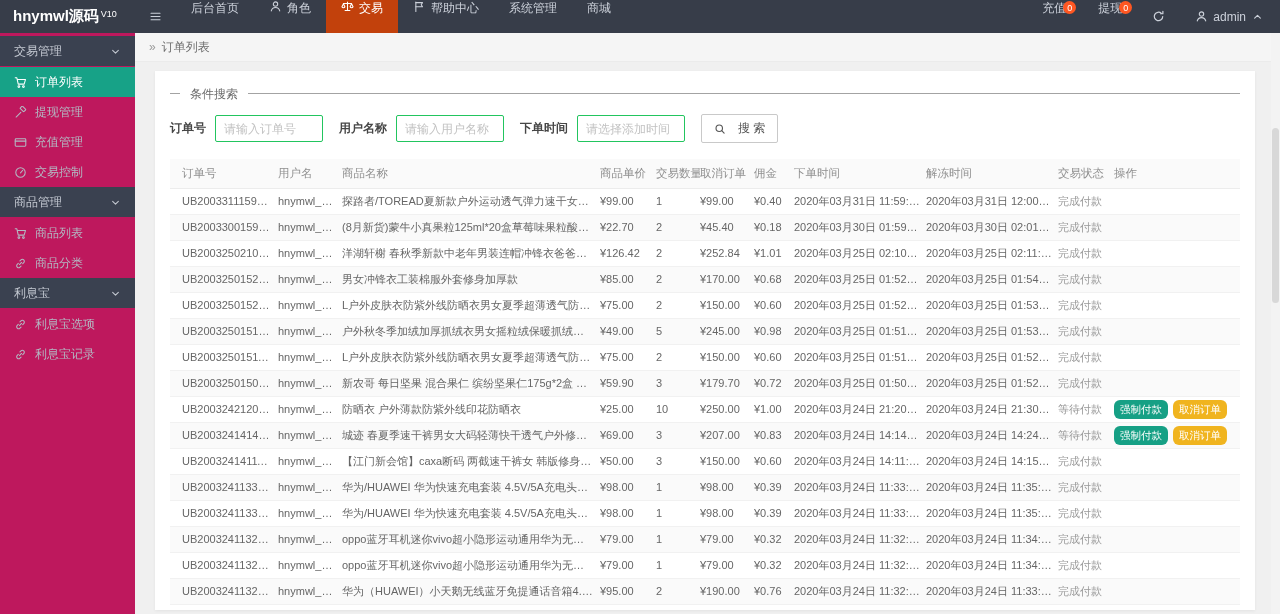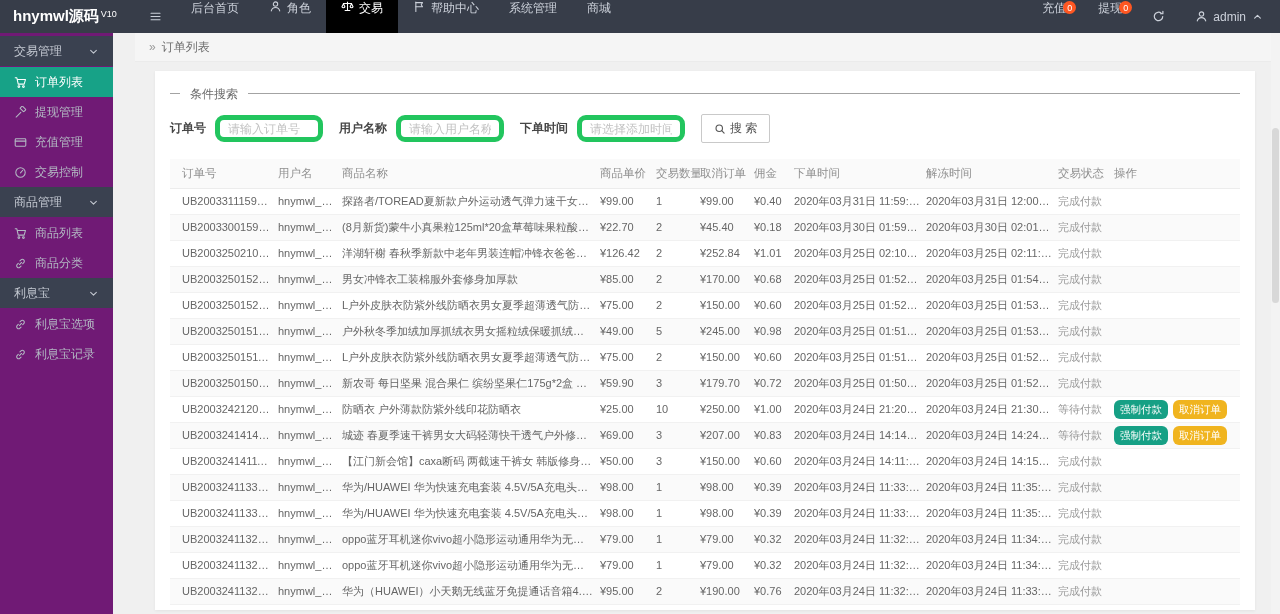--- a/index.html
+++ b/index.html
@@ -6,50 +6,50 @@
   html,body{width:1280px;height:614px;overflow:hidden}
   body{font-family:"Liberation Sans","DejaVu Sans",sans-serif;background:#f0f0f0;position:relative;font-size:12px}
 
   
   .topbar{position:absolute;top:0;left:0;right:0;height:33px;background:#373d49;display:flex;align-items:stretch;color:#ccd1da;z-index:20}
   .logo{width:135px;display:flex;align-items:center;padding-left:13px;color:#fff;font-size:15px;font-weight:bold;flex:none}
   .logo sup{font-size:9px;margin-left:2px;font-weight:normal;transform:translateY(-3px)}
   .nav-toggle{display:flex;align-items:center;padding:0 14px;cursor:pointer}
   .nav-menu{display:flex;align-items:stretch}
   .nav-item{display:flex;align-items:flex-start;gap:5px;padding:0 15px;font-size:12px;cursor:pointer}
-  .nav-item.active{background:#000000;color:#fff}
+  .nav-item.active{background:#c2410c;color:#fff}
   .icn{display:inline-flex}
   .icn svg{width:13px;height:13px;display:block}
   .nav-right{margin-left:auto;display:flex;align-items:stretch}
   .nav-badge-item{position:relative;padding:0 16px;display:flex;cursor:pointer}
   .badge{position:absolute;top:1px;right:6px;min-width:13px;height:13px;border-radius:8px;background:#ff5722;color:#fff;font-size:9px;display:flex;align-items:center;justify-content:center;padding:0 3px}
   .refresh-item{display:flex;align-items:center;padding:0 14px;cursor:pointer}
   .admin-item{display:flex;align-items:center;gap:5px;padding:0 16px;cursor:pointer}
 
   
-  .sidebar{position:absolute;top:33px;left:0;width:113px;bottom:0;background:#701a75;padding-top:3px}
+  .sidebar{position:absolute;top:33px;left:0;width:135px;bottom:0;background:#be185d;padding-top:3px}
   .side-group{height:30px;display:flex;align-items:center;justify-content:space-between;padding:0 13px 0 14px;background:#3a4150;color:#c4c9d2;font-size:12px;cursor:pointer;margin-bottom:1px}
   .side-item{height:30px;display:flex;align-items:center;gap:8px;padding-left:14px;color:#b3b9c3;font-size:12px;cursor:pointer}
   .side-item.active{background:#17a287;color:#fff}
 
   
   .main{position:absolute;top:33px;left:135px;right:0;bottom:0;background:#f0f0f0;display:flex;flex-direction:column}
   .breadcrumb{height:29px;display:flex;align-items:center;gap:6px;padding-left:14px;color:#6d6d6d;font-size:12px;background:#f5f5f5;border-bottom:1px solid #ebebeb;flex:none}
   .crumb-icon{color:#9a9a9a}
   .card{background:#fff;margin:9px 25px 4px 20px;flex:1;box-shadow:0 1px 3px rgba(0,0,0,.06);padding-top:16px;overflow:hidden}
 
   .fieldset{margin:6px 15px 0;border-top:1px solid #a3a3a3;position:relative;height:0}
   .legend{position:absolute;left:10px;top:0;transform:translateY(-50%);background:#fff;padding:0 10px;font-size:12px;color:#6b6b6b}
 
   .search-row{margin-top:20px;padding:0 15px;display:flex;align-items:center;gap:16px}
   .sfield{display:flex;align-items:center;gap:9px}
   .sfield label{font-size:12px;color:#464646;font-weight:bold}
-  .sfield input{width:108px;height:27px;border:5px solid #22c55e;border-radius:9px;padding:0 8px;font-size:12px;color:#333;outline:none}
+  .sfield input{width:108px;height:27px;border:1px solid #22c55e;border-radius:2px;padding:0 8px;font-size:12px;color:#333;outline:none}
   .sfield input::placeholder{color:#c2c2c2}
-  .search-btn{display:flex;align-items:center;gap:4px;height:29px;padding:0 12px;background:#fff;border:1px solid #c9c9c9;border-radius:2px;font-size:12px;color:#555;cursor:pointer}
+  .search-btn{display:flex;align-items:center;gap:12px;height:29px;padding:0 12px;background:#fff;border:1px solid #c9c9c9;border-radius:2px;font-size:12px;color:#555;cursor:pointer}
   .search-btn .icn svg{width:12px;height:12px}
 
   .tbl-wrap{margin:16px 15px 0}
   table{width:100%;border-collapse:collapse;table-layout:fixed}
   th{font-size:11.5px;color:#8f8f8f;font-weight:normal;text-align:left;height:29px;padding:0 6px 0 0;background:#fafafa;border-bottom:1px solid #ececec;white-space:nowrap;overflow:hidden}
   td{font-size:11px;color:#666;height:26px;padding:0 6px 0 0;border-bottom:1px solid #f1f1f1;white-space:nowrap;overflow:hidden;text-overflow:ellipsis}
   th:first-child,td:first-child{padding-left:12px}
   tbody tr:nth-child(even) td{background:#fafafa}
   td.status{color:#999}
   .act-btn{display:inline-block;height:19px;line-height:19px;padding:0 6px;border:none;border-radius:6px;color:#fff;font-size:10.5px;cursor:pointer;margin-right:5px;font-family:inherit}

